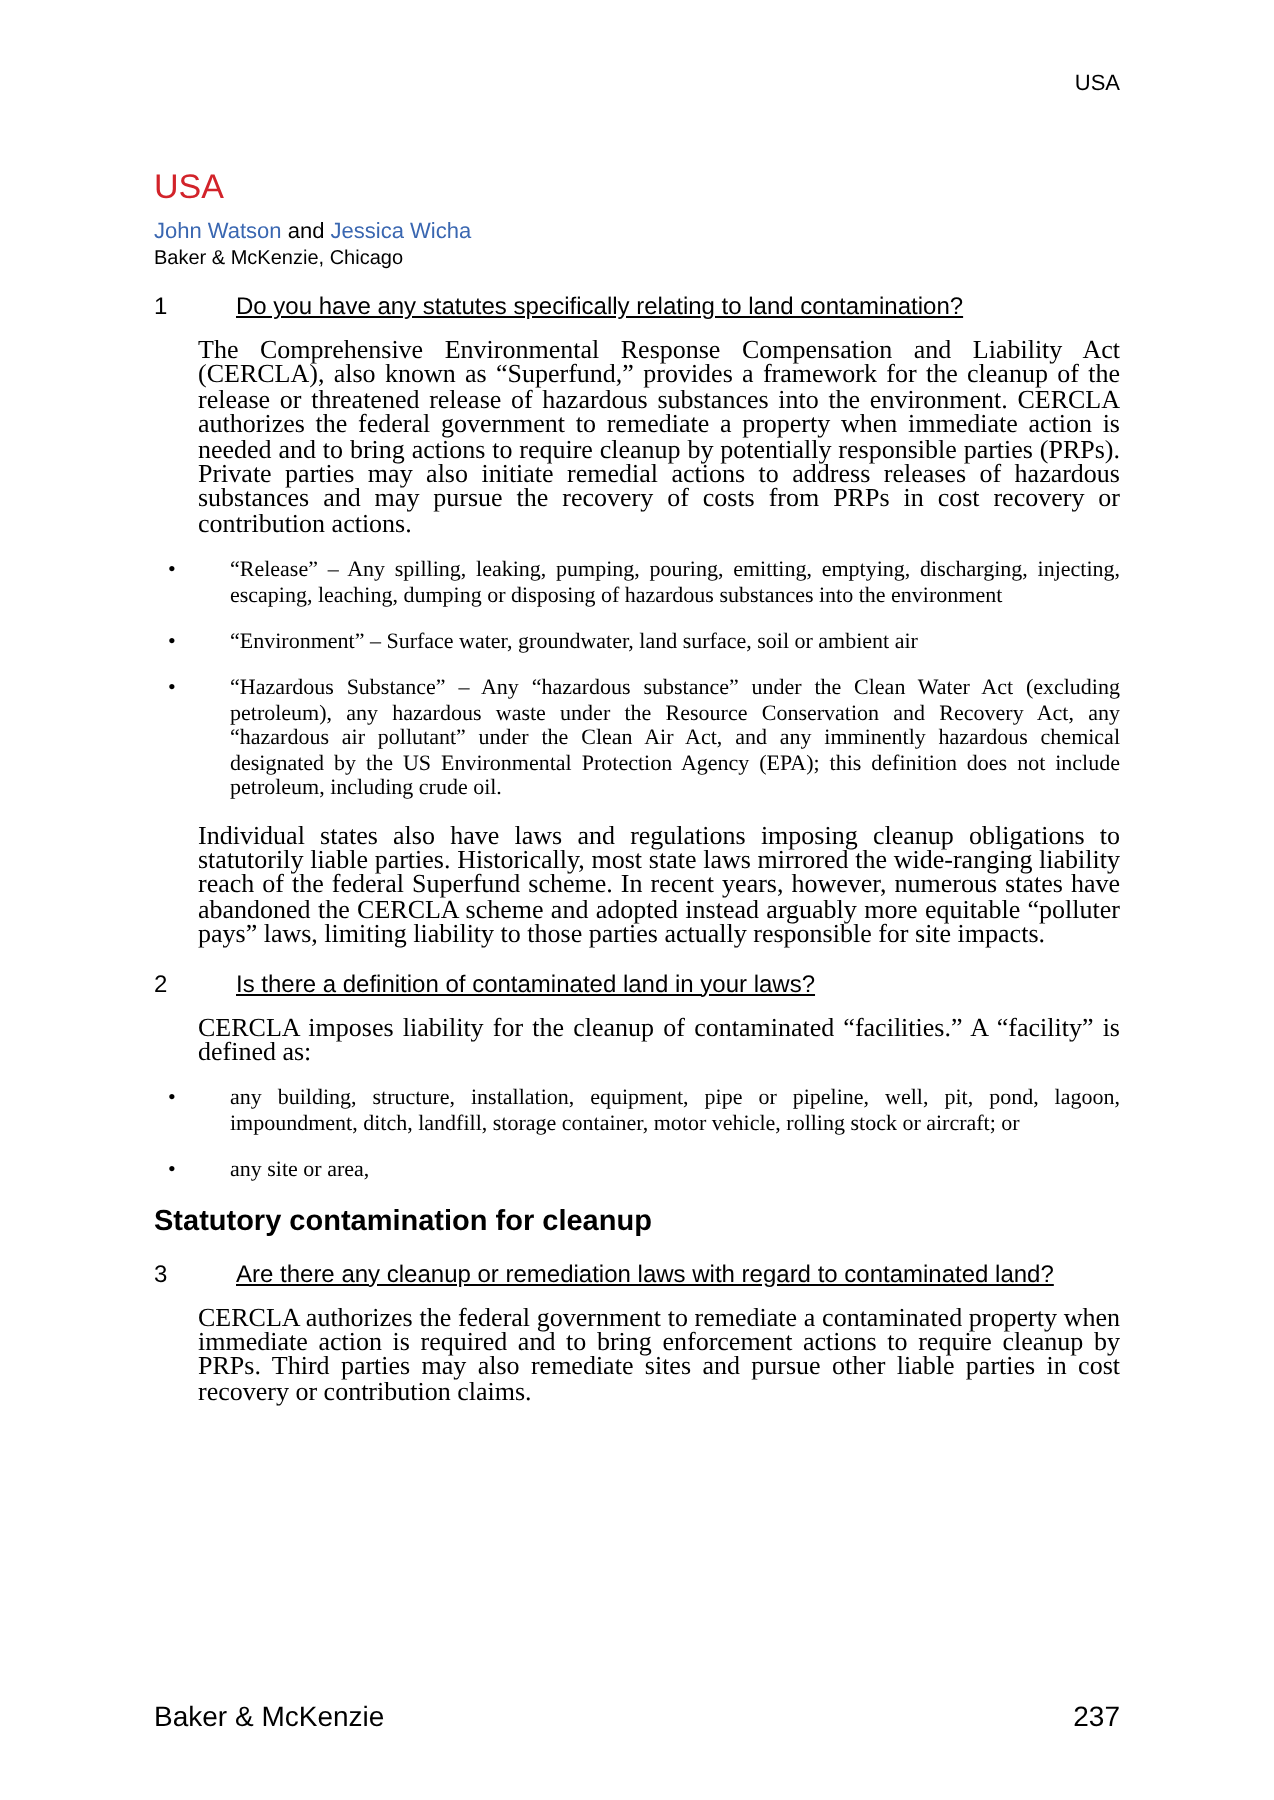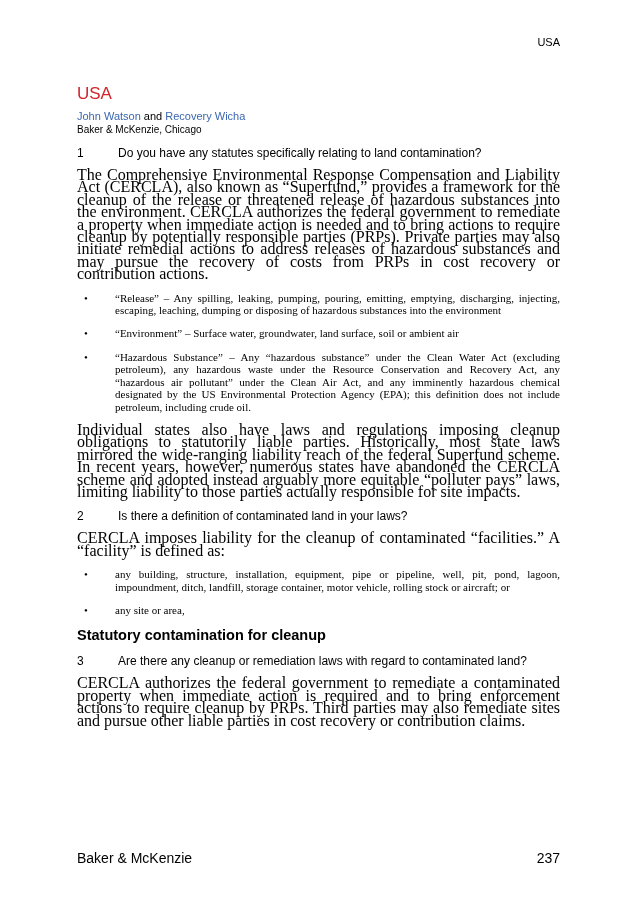--- a/index.html
+++ b/index.html
@@ -68,27 +68,28 @@
   .section-heading.mt { margin-top: 5px; }
 
   .question {
     display: flex;
     font-family: "Liberation Sans", sans-serif;
     font-size: 12px;
     line-height: 15px;
     margin-bottom: 8px;
   }
   .q-num { width: 41px; flex: 0 0 41px; }
-  .q-text { flex: 1; }
+  .q-text { flex: 1; text-decoration: underline; }
 
   .body-para {
-    font-size: 16px;
+    font-size: 13px;
     line-height: 12.4px;
     text-align: justify;
     margin-bottom: 11px;
+    margin-left: 22px;
   }
 
   .bullet-item {
     display: flex;
     font-size: 11px;
     line-height: 12.4px;
     margin-bottom: 11px;
   }
   .bullet-marker {
     flex: 0 0 38px;
@@ -115,21 +116,21 @@
 <body>
 
 <div class="page">
 
   <div class="running-head">USA</div>
 
   <div class="content">
 
     <h1 class="country-title">USA</h1>
 
-    <p class="authors"><span class="author-link">John Watson</span><span> and </span><span class="author-link">Recovery Wicha</span></p>
+    <p class="authors"><span class="author-link">John Watson</span><span> and </span><span class="author-link">Jessica Wicha</span></p>
 
     <p class="affiliation">Baker &amp; McKenzie, Chicago</p>
 
 
     <div class="question">
       <span class="q-num">1</span>
       <span class="q-text">Do you have any statutes specifically relating to land contamination?</span>
     </div>
 
     <p class="body-para">The Comprehensive Environmental Response Compensation and Liability Act (CERCLA), also known as “Superfund,” provides a framework for the cleanup of the release or threatened release of hazardous substances into the environment. CERCLA authorizes the federal government to remediate a property when immediate action is needed and to bring actions to require cleanup by potentially responsible parties (PRPs). Private parties may also initiate remedial actions to address releases of hazardous substances and may pursue the recovery of costs from PRPs in cost recovery or contribution actions.</p>

